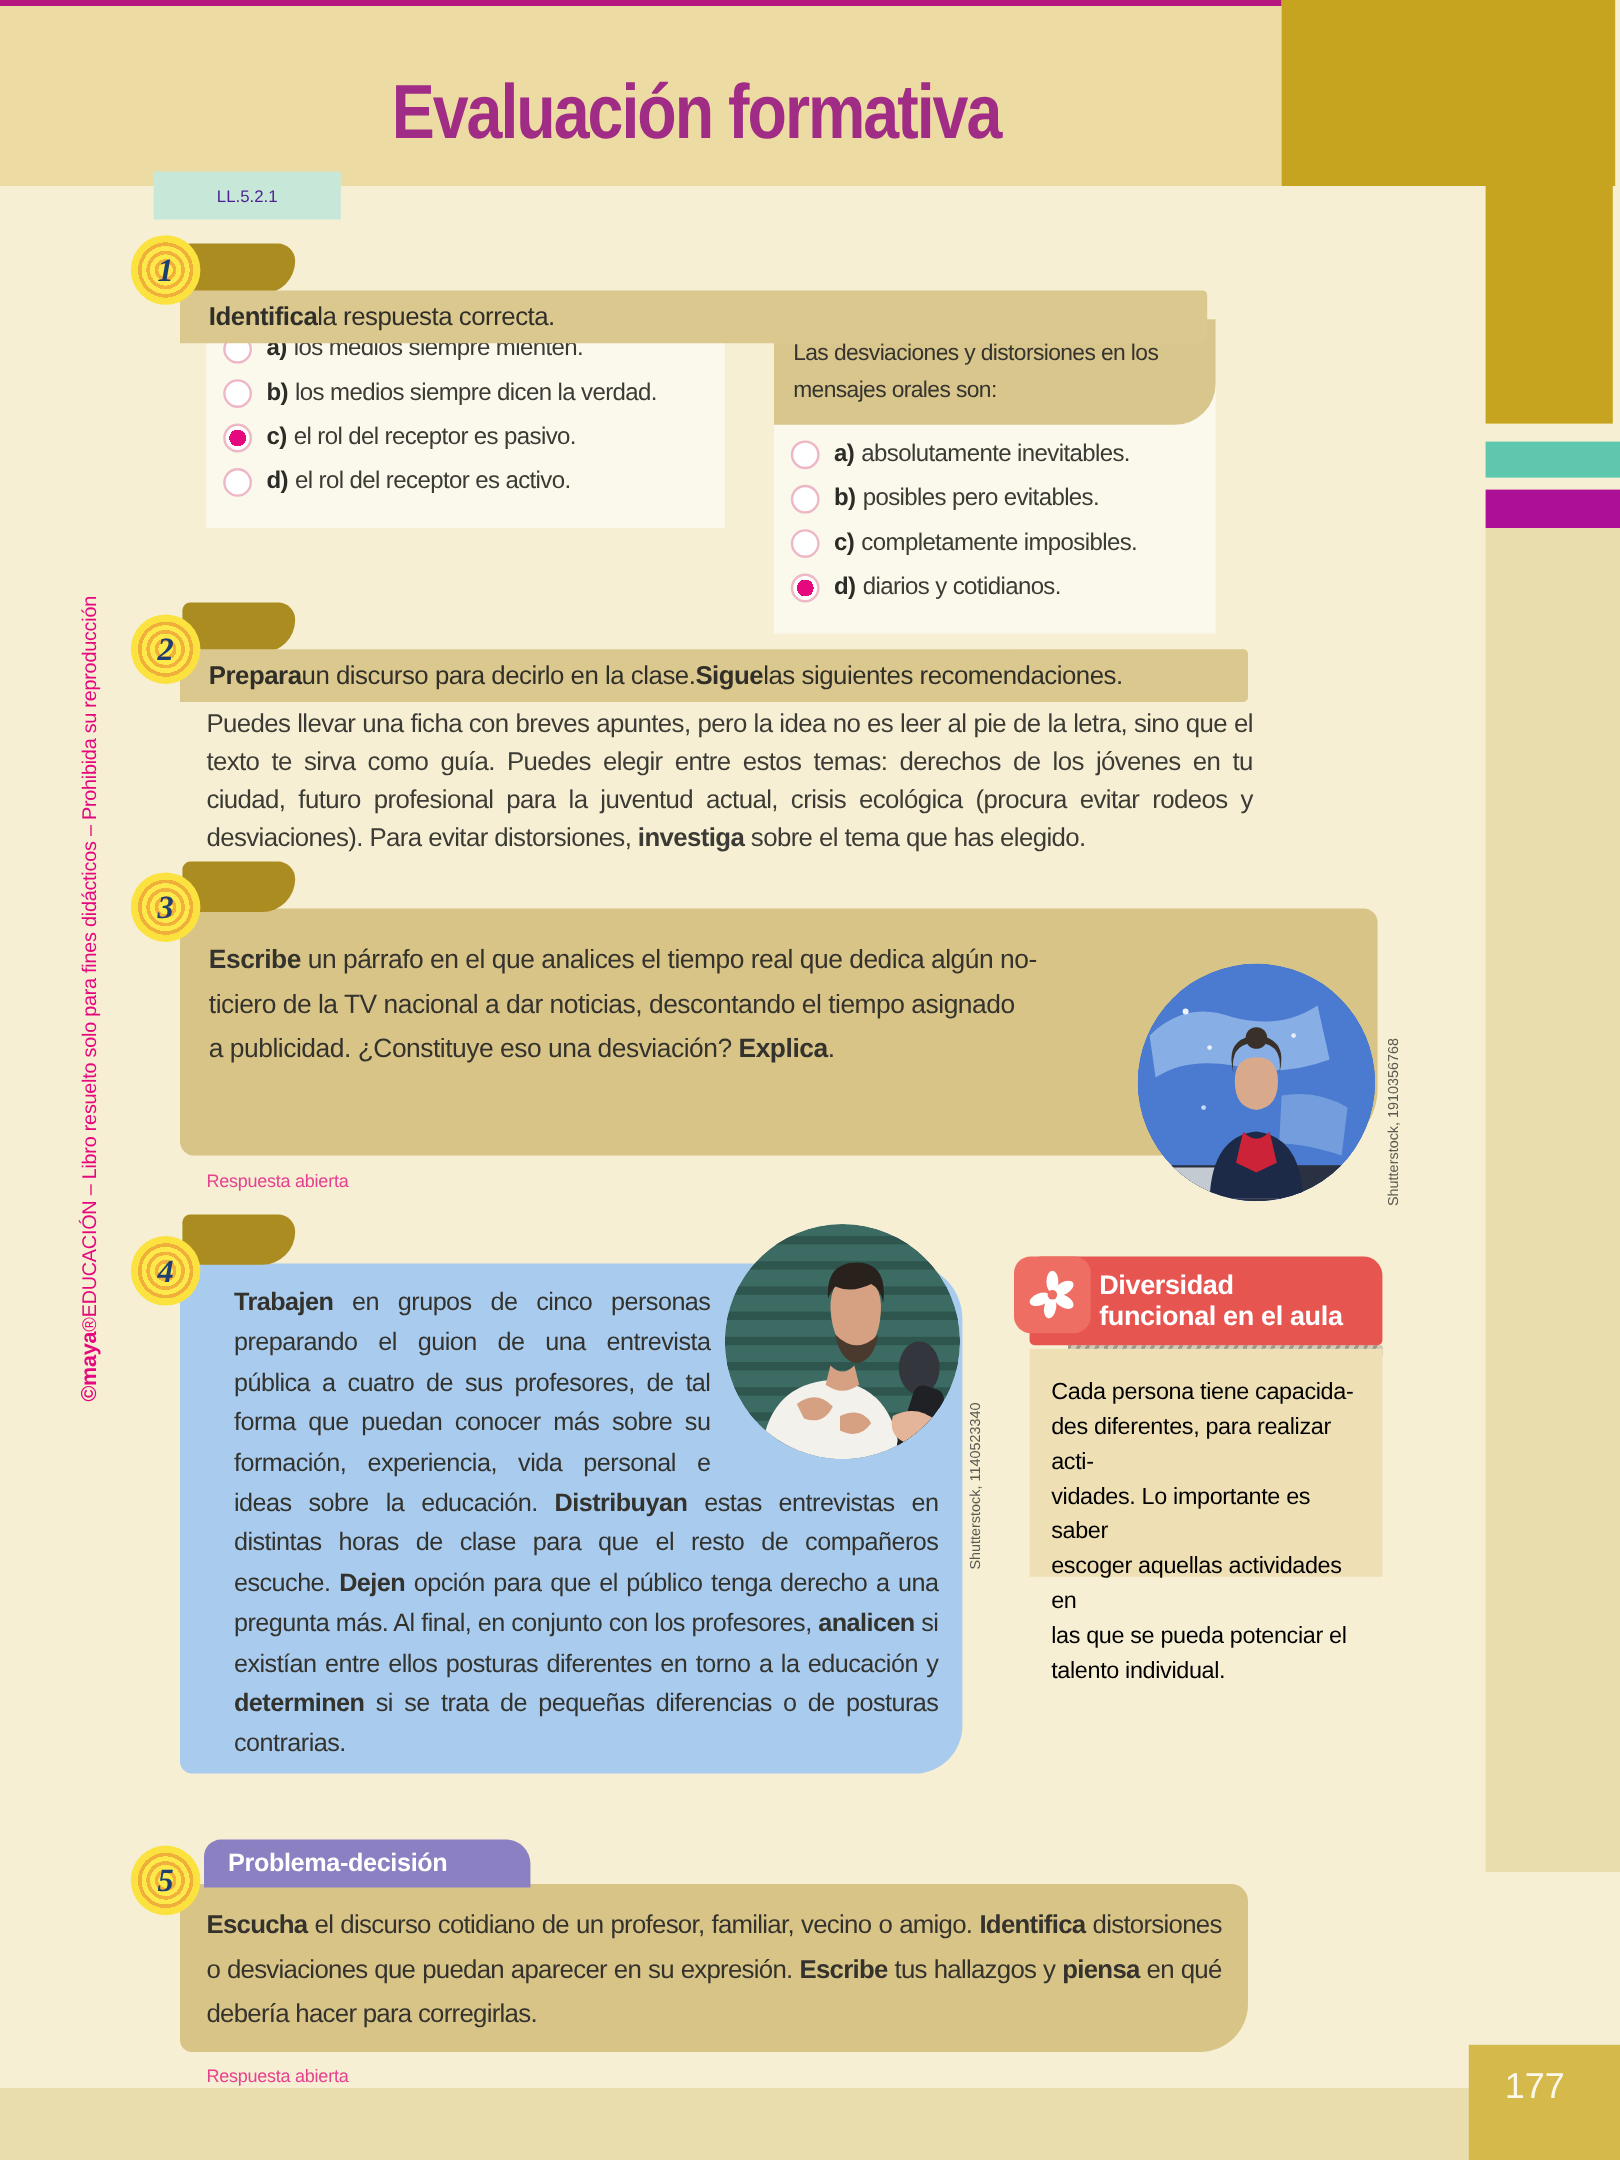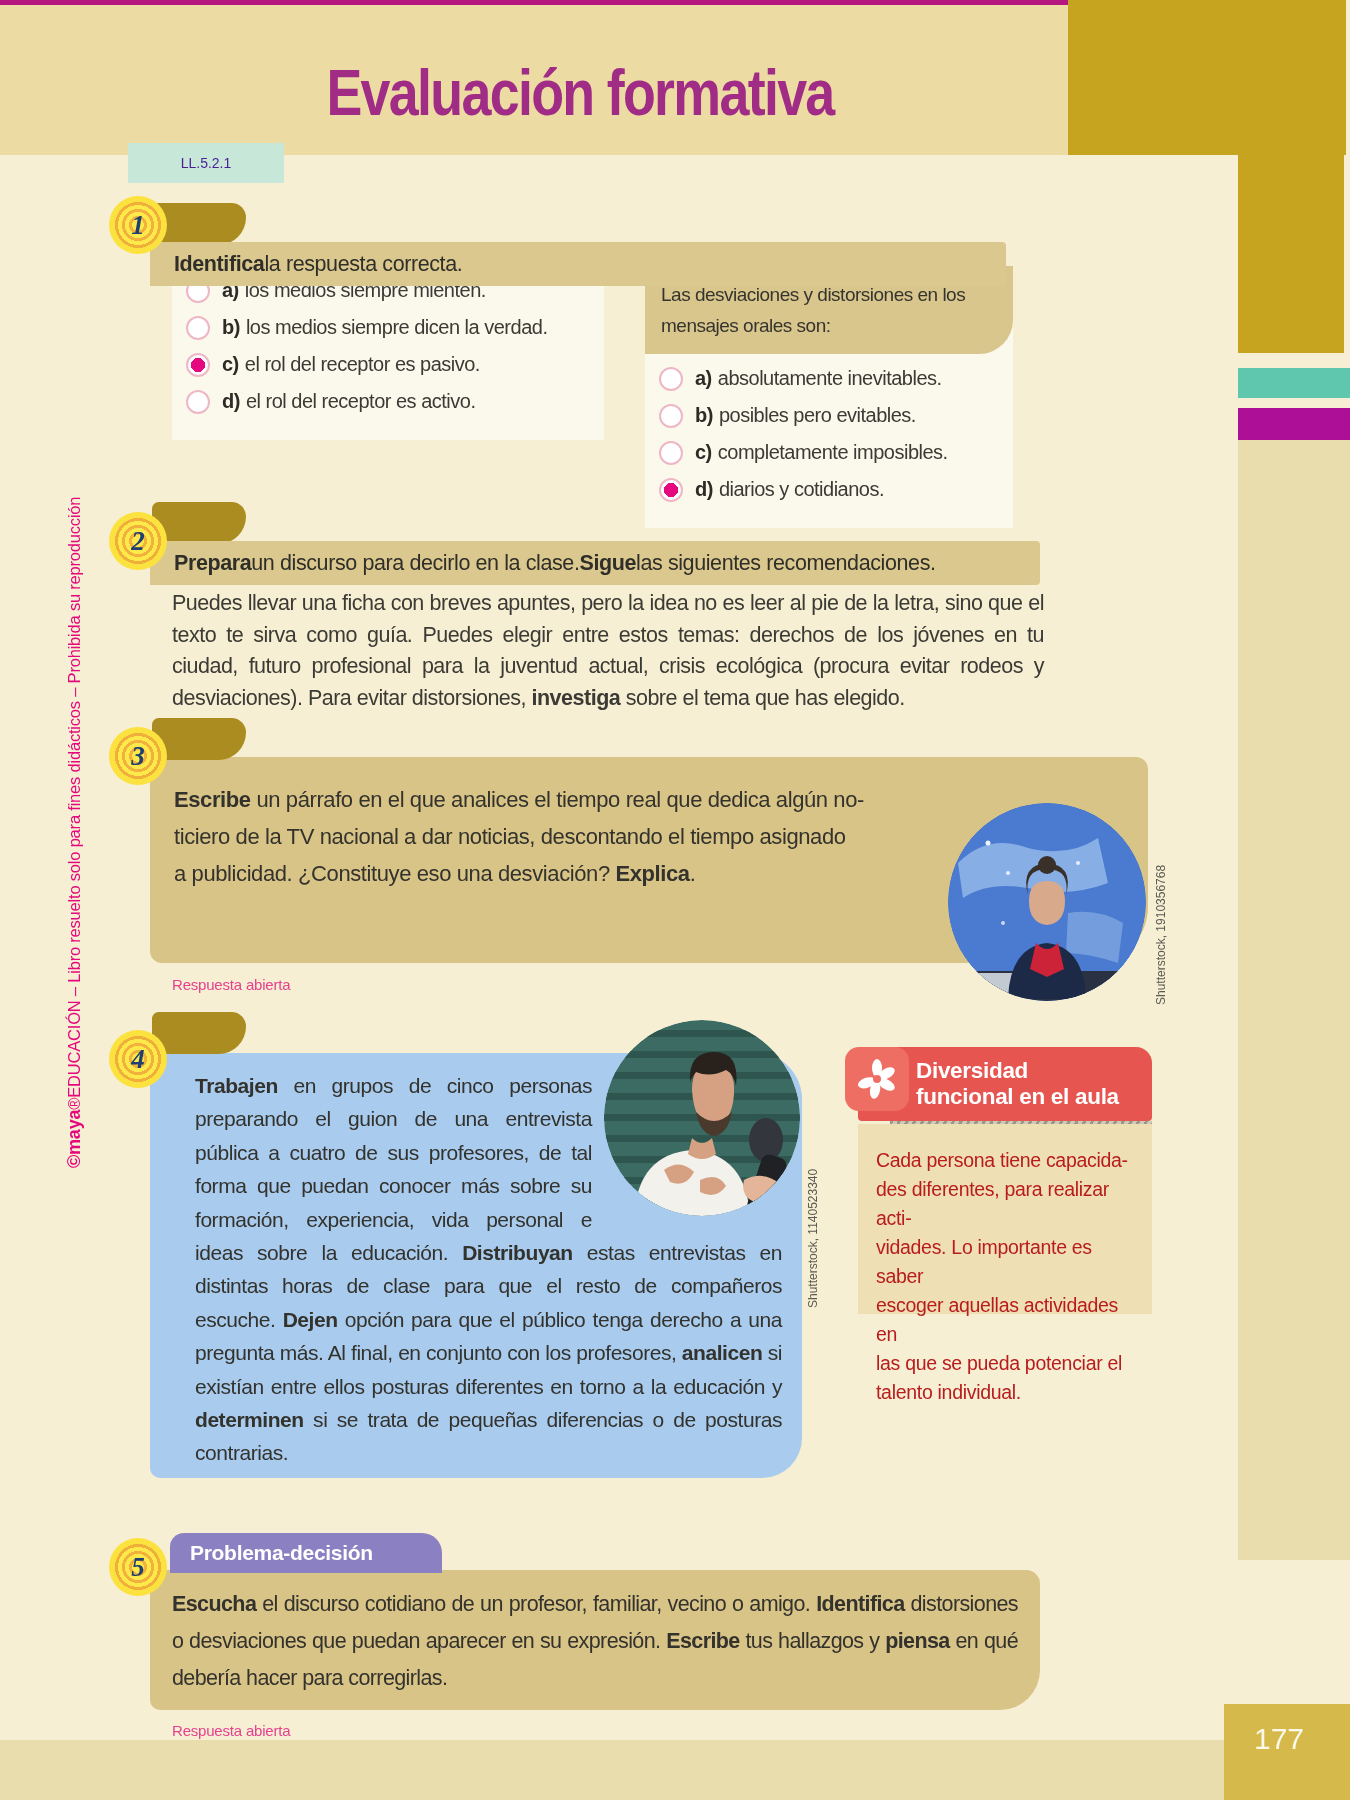--- a/index.html
+++ b/index.html
@@ -71,21 +71,21 @@
 
   .divicon{left:845px;top:1047px;width:64px;height:64px;background:#ee6e63;border-radius:14px;
            z-index:4;display:flex;align-items:center;justify-content:center;}
   .divhead{left:858px;top:1047px;width:294px;height:74px;background:#e75550;border-radius:10px 16px 4px 4px;
            z-index:3;color:#fff;font-weight:bold;font-size:22.5px;line-height:26px;
            padding:11px 0 0 58px;box-sizing:border-box;letter-spacing:-.3px;}
   .divhatch{left:890px;top:1121px;width:262px;height:10px;
             background:repeating-linear-gradient(115deg,#9b978a 0 3px,#cfc9b6 3px 7px);}
   .divbody{left:858px;top:1124px;width:294px;height:190px;background:#eee0b4;z-index:1;
            padding:22px 12px 0 18px;box-sizing:border-box;font-size:19.5px;line-height:29px;
-           letter-spacing:-.3px;color:#b91c1c;}
+           letter-spacing:-.3px;color:#000000;}
 
   .ptab{left:170px;top:1533px;width:272px;height:40px;background:#8b80c1;border-radius:14px 20px 0 0;
         z-index:2;color:#fff;font-weight:bold;font-size:21px;display:flex;align-items:center;
         padding-left:20px;box-sizing:border-box;letter-spacing:-.3px;}
   .a5box{left:150px;top:1570px;width:890px;height:140px;background:#d9c488;z-index:1;
          border-radius:0 14px 40px 10px;padding:16px 22px 0 22px;box-sizing:border-box;}
   .a5text{font-size:21.5px;line-height:37px;letter-spacing:-.6px;text-align:justify;color:#33322c;}
 </style>
 </head>
 <body>

